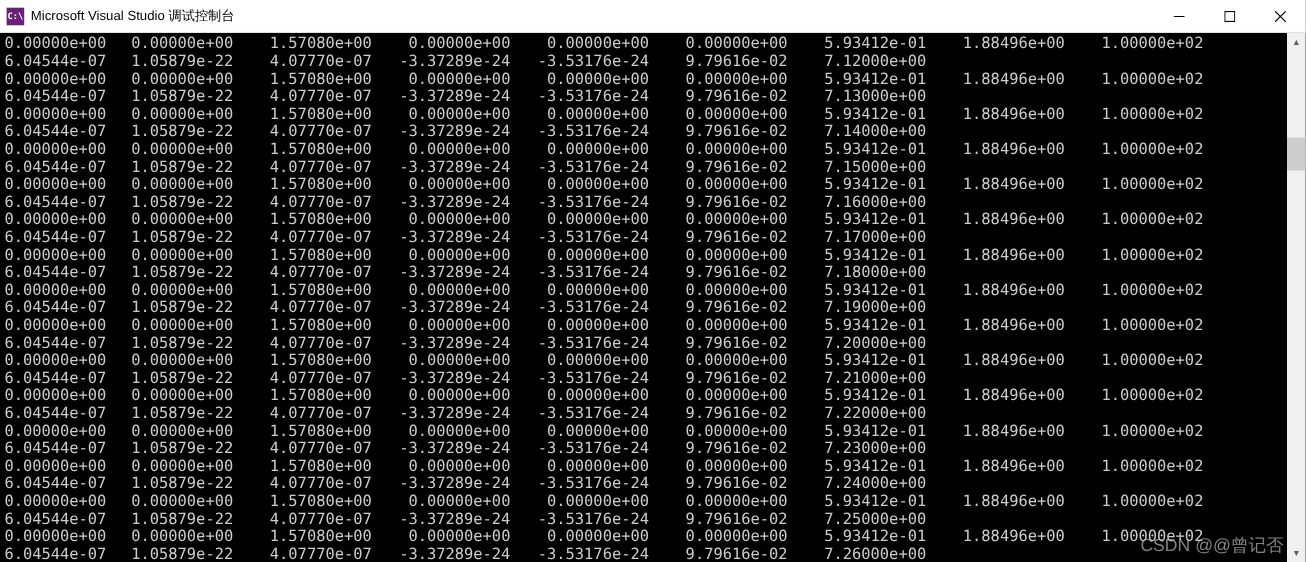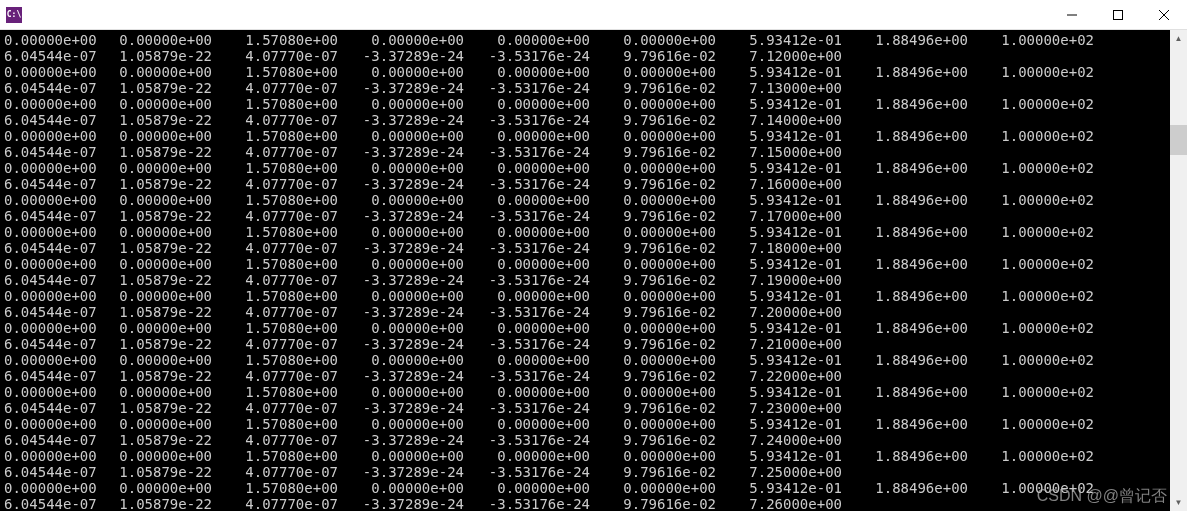--- a/index.html
+++ b/index.html
@@ -127,20 +127,21 @@
       font-family: "Microsoft YaHei", sans-serif;
       opacity: 0.7;
     }
   </style>
 </head>
 <body>
 
 <div class="titlebar">
   <div class="titlebar-left">
     <div class="titlebar-icon">C:\</div>
+    <div class="titlebar-title">Microsoft Visual Studio 调试控制台</div>
   </div>
   <div class="window-controls">
     <div class="win-btn">
       <svg viewBox="0 0 10 10">
           <line x1="0" y1="5" x2="10" y2="5" stroke="#000" stroke-width="1"></line>
         </svg>
     </div>
     <div class="win-btn">
       <svg viewBox="0 0 10 10">
           <rect x="0.5" y="0.5" width="9" height="9" fill="none" stroke="#000" stroke-width="1"></rect>

